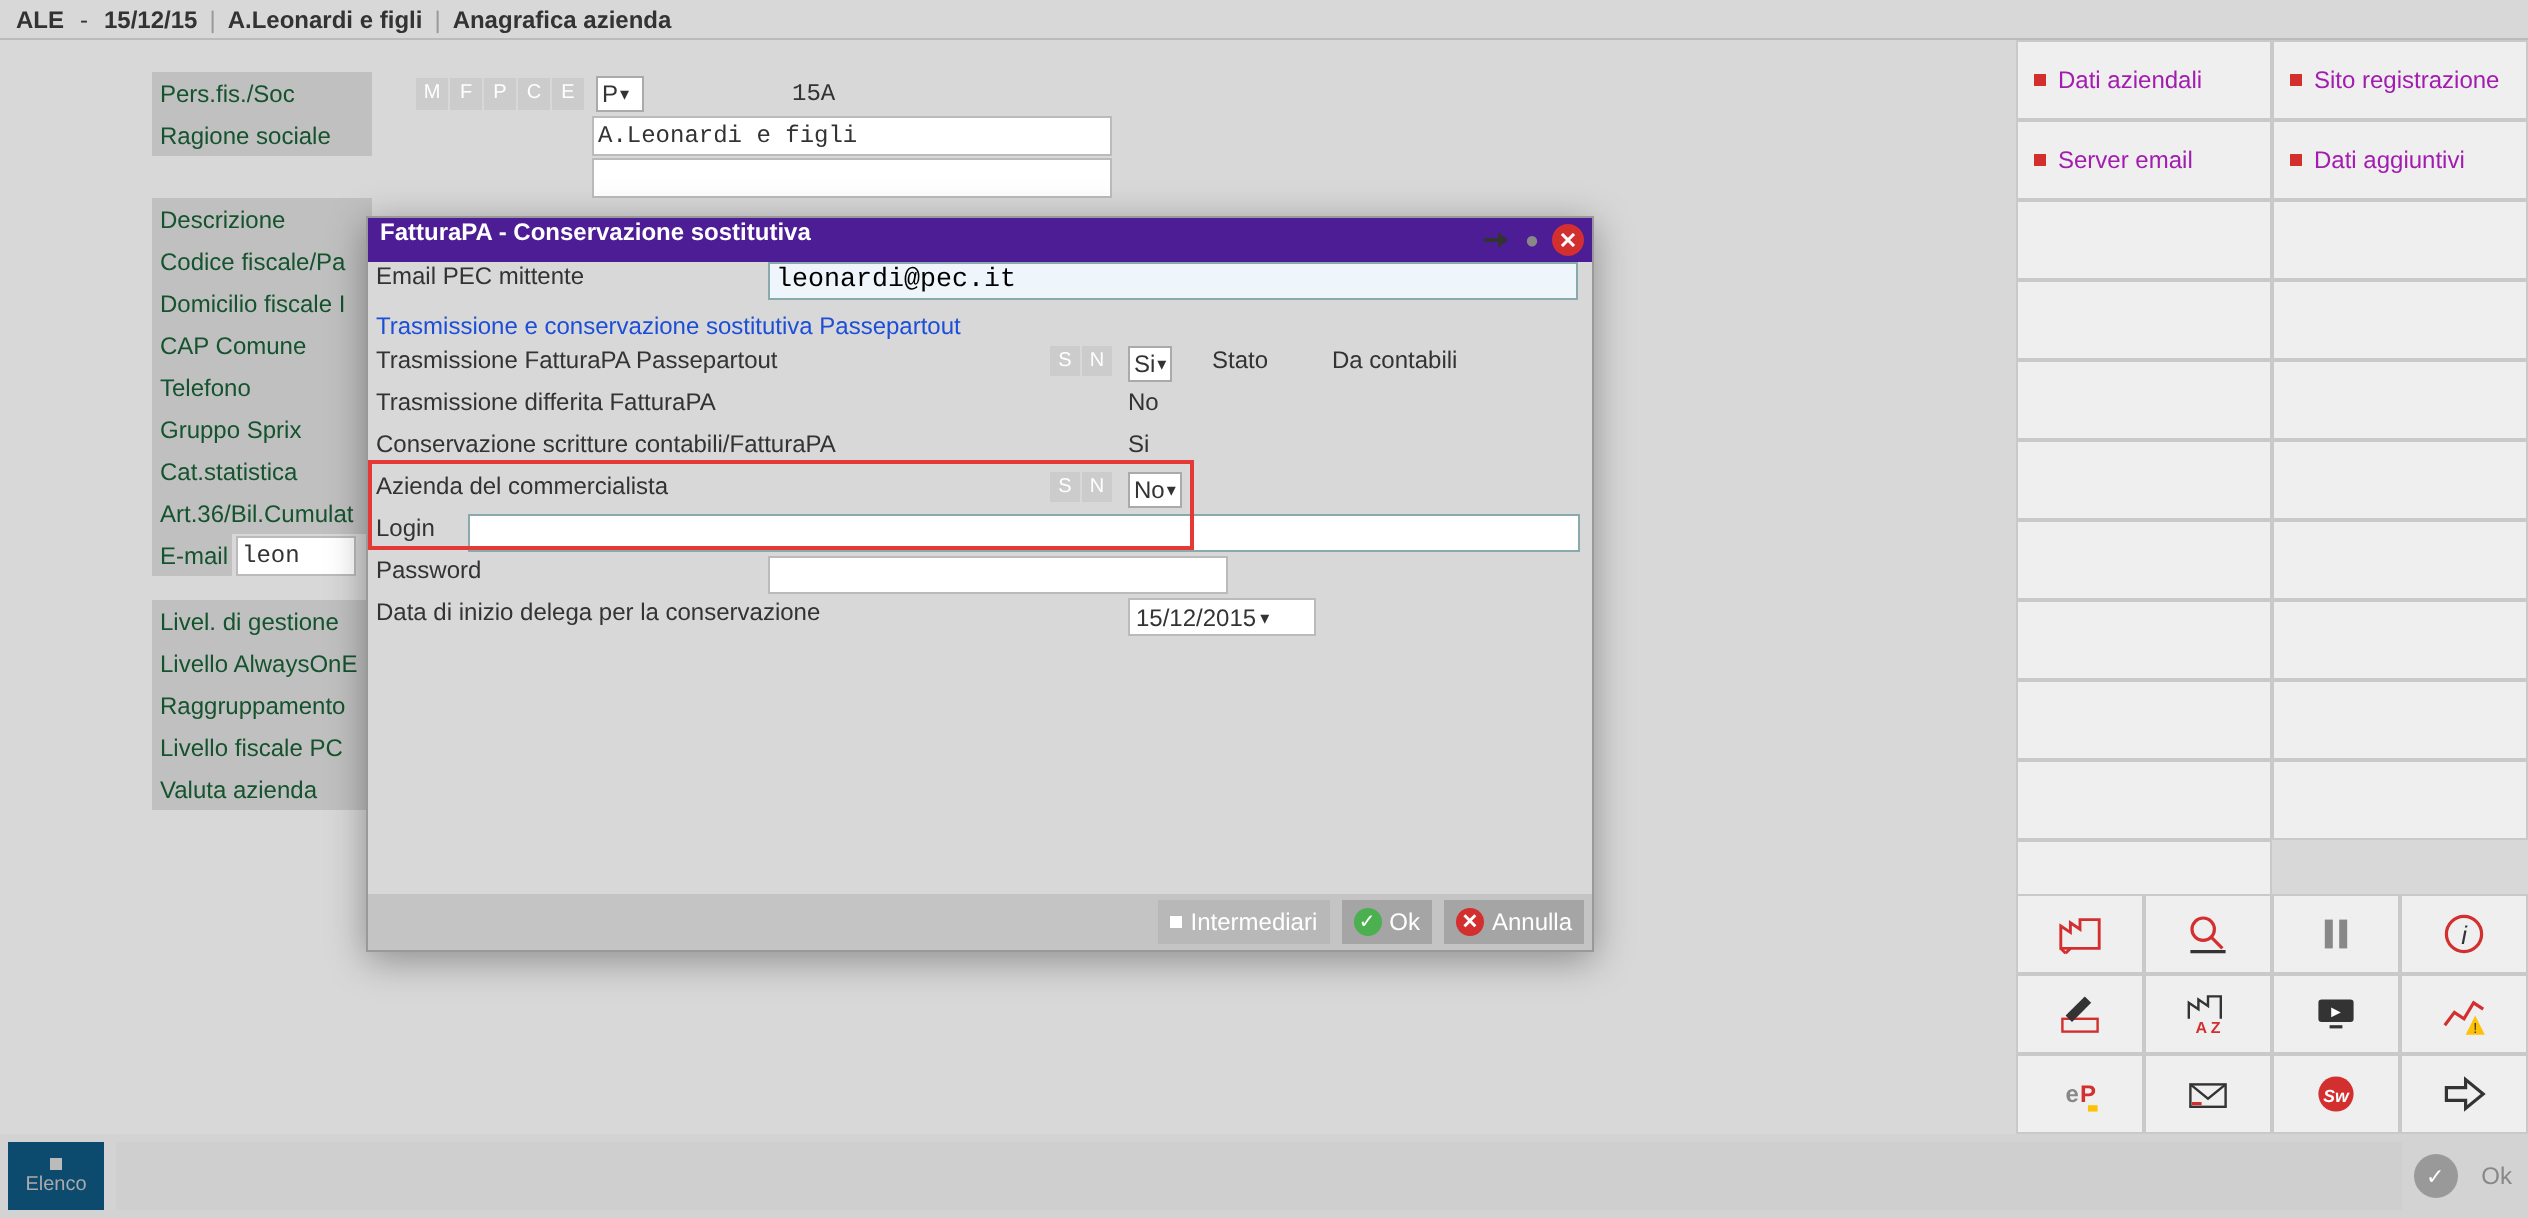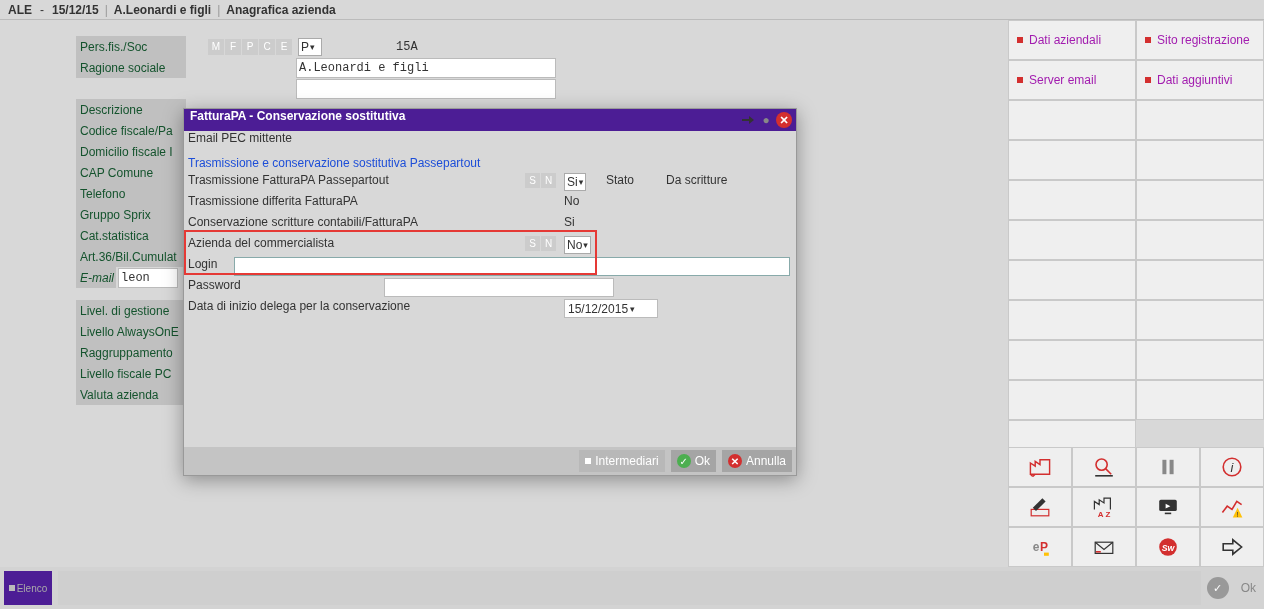--- a/index.html
+++ b/index.html
@@ -56,21 +56,21 @@
   .rp-grid{display:grid;grid-template-columns:1fr 1fr;grid-auto-rows:40px;height:100%;}
   .rp-cell{border:1px solid #c9c9c9;background:#efefef;display:flex;align-items:center;padding-left:8px;gap:6px;}
   .rp-cell .dot{width:6px;height:6px;background:#d32f2f;}
   .rp-cell .txt{color:#a21caf;font-size:12px;}
 
   .icon-strip{position:absolute;right:0;bottom:42px;width:256px;display:grid;grid-template-columns:repeat(4,64px);grid-auto-rows:40px;background:#efefef;}
   .icon-cell{border:1px solid #c9c9c9;display:flex;align-items:center;justify-content:center;}
   .icon-cell svg{width:26px;height:24px;}
 
   .bottom-bar{position:absolute;left:0;right:0;bottom:0;height:42px;background:#d3d3d3;display:flex;align-items:center;}
-  .bottom-bar .elenco-btn{margin-left:4px;width:48px;height:34px;background:#4c1d95;display:flex;align-items:center;justify-content:center;color:#aaa;font-size:10px;gap:2px;}
+  .bottom-bar .elenco-btn{margin-left:4px;width:48px;height:34px;background:#0c4a6e;display:flex;align-items:center;justify-content:center;flex-direction:column;color:#aaa;font-size:10px;gap:2px;}
   .bottom-bar .long-bar{flex:1;height:34px;background:#cfcfcf;margin:0 6px;}
   .bottom-bar .ok-round{width:22px;height:22px;border-radius:50%;background:#999;display:flex;align-items:center;justify-content:center;margin-right:8px;color:#fff;font-size:11px;}
   .bottom-bar .ok-wrap{display:flex;align-items:center;gap:4px;color:#888;margin-right:8px;}
 </style>
 </head>
 <body>
 
 <div class="top-bar">
   <span class="seg bold">ALE</span>
   <span class="seg">-</span>
@@ -125,21 +125,21 @@
   <div class="bg-row">
       <div class="bg-label">Gruppo Sprix</div>
     </div>
   <div class="bg-row">
       <div class="bg-label">Cat.statistica</div>
     </div>
   <div class="bg-row">
       <div class="bg-label">Art.36/Bil.Cumulat</div>
     </div>
   <div class="bg-row">
-    <div class="bg-label" style="width:40px;font-style:italic;">E-mail</div>
+    <div class="bg-label" style="width:40px;">E-mail</div>
     <div class="bg-fld" style="width:60px;">leon</div>
   </div>
   <div class="spacer-row"></div>
   <div class="bg-row">
       <div class="bg-label">Livel. di gestione</div>
     </div>
   <div class="bg-row">
       <div class="bg-label">Livello AlwaysOnE</div>
     </div>
   <div class="bg-row">
@@ -162,34 +162,35 @@
             <path d="M2 7 L9 7 L9 4 L14 8 L9 12 L9 9 L2 9 Z" fill="#333"></path>
           </svg>
       </span>
       <span class="dlg-dot">●</span>
       <span class="dlg-close">✕</span>
     </div>
   </div>
   <div class="dlg-body">
     <div class="dlg-row">
       <div class="dlg-lbl">Email PEC mittente</div>
+      <input class="input-wide" style="background: rgb(238, 246, 251);" value="leonardi@pec.it">
     </div>
     <div class="dlg-section">Trasmissione e conservazione sostitutiva Passepartout</div>
     <div class="dlg-row">
       <div class="col-a dlg-lbl">Trasmissione FatturaPA Passepartout</div>
       <div class="col-b sn-btns">
         <div class="sn-btn">S</div>
         <div class="sn-btn">N</div>
       </div>
       <div class="col-c val-col"><div class="dd">
             <span>Si</span>
             <span class="arrow">▾</span>
           </div></div>
       <div class="col-d">Stato</div>
-      <div>Da scritture</div>
+      <div>Da contabili</div>
     </div>
     <div class="dlg-row">
       <div class="col-a dlg-lbl">Trasmissione differita FatturaPA</div>
       <div class="col-b"></div>
       <div class="col-c val-col">No</div>
     </div>
     <div class="dlg-row">
       <div class="col-a dlg-lbl">Conservazione scritture contabili/FatturaPA</div>
       <div class="col-b"></div>
       <div class="col-c val-col">Si</div>

